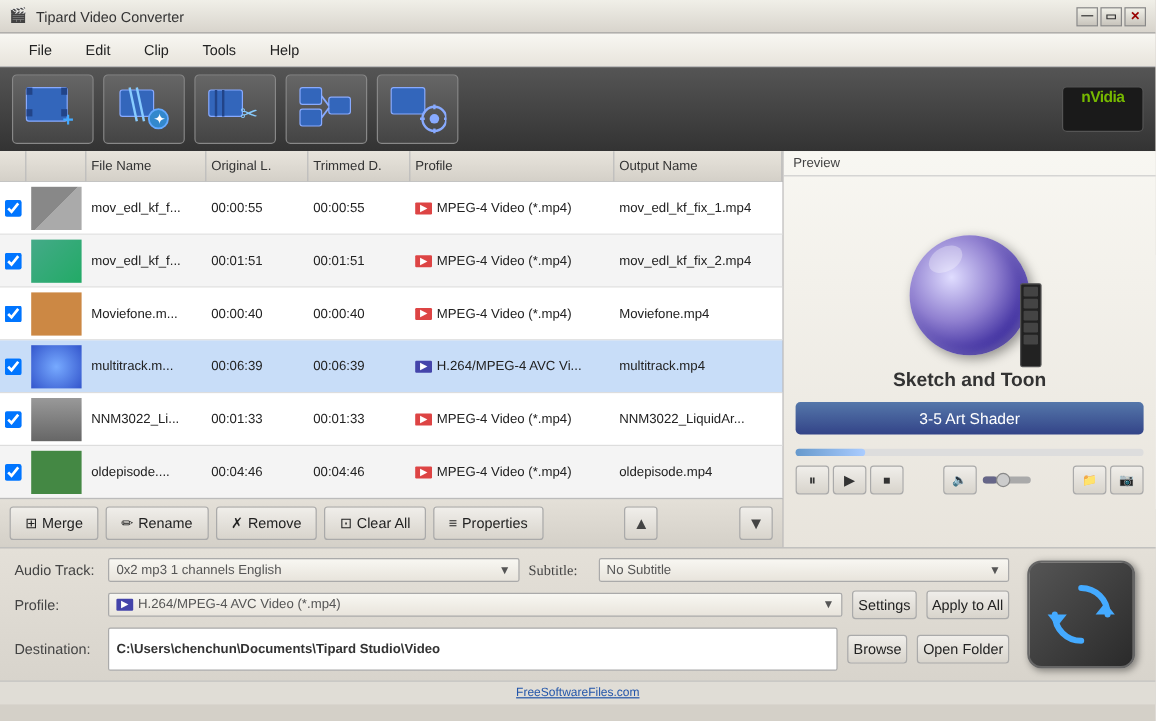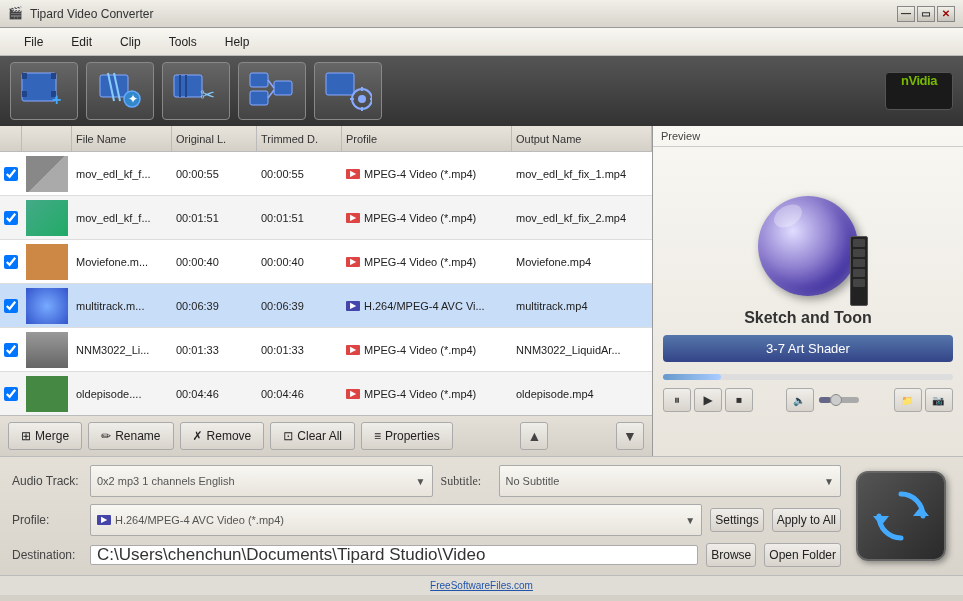--- a/index.html
+++ b/index.html
@@ -288,46 +288,47 @@
       align-items: center;
       gap: 8px;
     }
     .settings-label {
       color: #444;
       font-size: 12px;
       min-width: 70px;
     }
     .settings-combo {
       flex: 1;
-      height: 32px;
+      height: 20px;
       background: linear-gradient(to bottom, #f8f7f2, #e8e4dc);
       border: 1px solid #aaa;
       border-radius: 2px;
       display: flex;
       align-items: center;
       padding: 0 6px;
       font-size: 11px;
       color: #555;
       cursor: pointer;
       position: relative;
     }
     .settings-combo .arrow {
       margin-left: auto;
       color: #555;
       font-size: 10px;
     }
     .settings-input {
       flex: 1;
-      height: 20px;
+      height: 36px;
       background: white;
       border: 1px solid #aaa;
       border-radius: 2px;
       padding: 0 6px;
-      font-size: 17px;
+      font-size: 11px;
       color: #333;
+      font-weight: bold;
     }
     .settings-btn {
       height: 24px;
       padding: 0 4px;
       background: linear-gradient(to bottom, #f0eeea, #d8d4cc);
       border: 1px solid #aaa;
       border-radius: 3px;
       cursor: pointer;
       font-size: 12px;
       color: #222;
@@ -585,21 +586,21 @@
           <div class="preview-sphere"></div>
           <div style="position:absolute; bottom:-5px; right:-5px; width:18px; height:70px; background:#222; border-radius:2px; border:1px solid #555;">
             <div style="height:8px; background:#444; margin:2px; border-radius:1px;"></div>
             <div style="height:8px; background:#444; margin:2px; border-radius:1px;"></div>
             <div style="height:8px; background:#444; margin:2px; border-radius:1px;"></div>
             <div style="height:8px; background:#444; margin:2px; border-radius:1px;"></div>
             <div style="height:8px; background:#444; margin:2px; border-radius:1px;"></div>
           </div>
         </div>
         <div class="preview-title">Sketch and Toon</div>
-        <div class="preview-subtitle">3-7 Art Shader</div>
+        <div class="preview-subtitle">3-5 Art Shader</div>
         <div class="preview-progress">
           <div class="preview-progress-fill"></div>
         </div>
         <div class="preview-controls">
           <div class="ctrl-group">
             <button class="ctrl-btn">⏸</button>
             <button class="ctrl-btn">▶</button>
             <button class="ctrl-btn">⏹</button>
           </div>
           <div class="ctrl-group">

